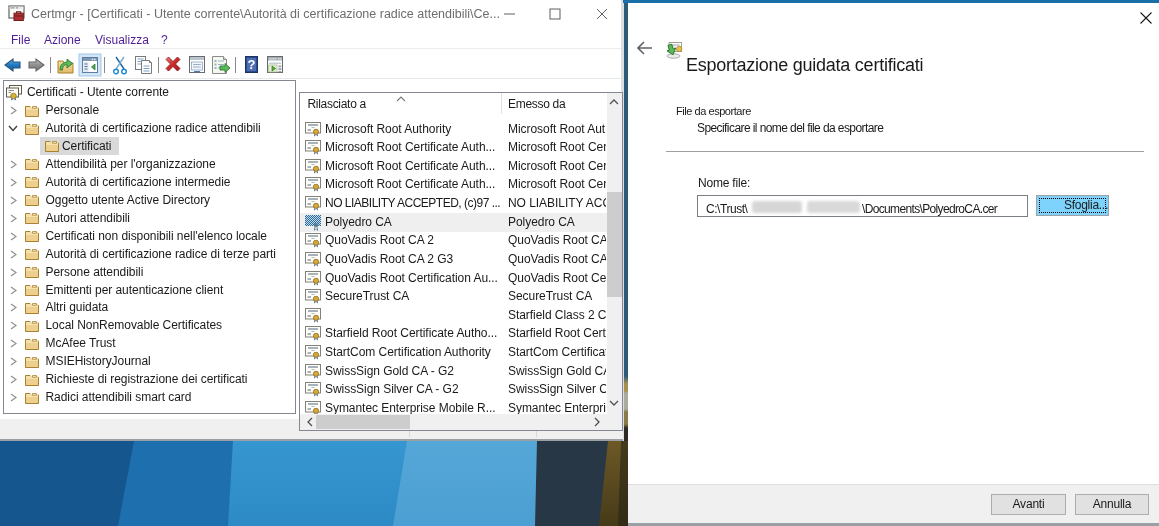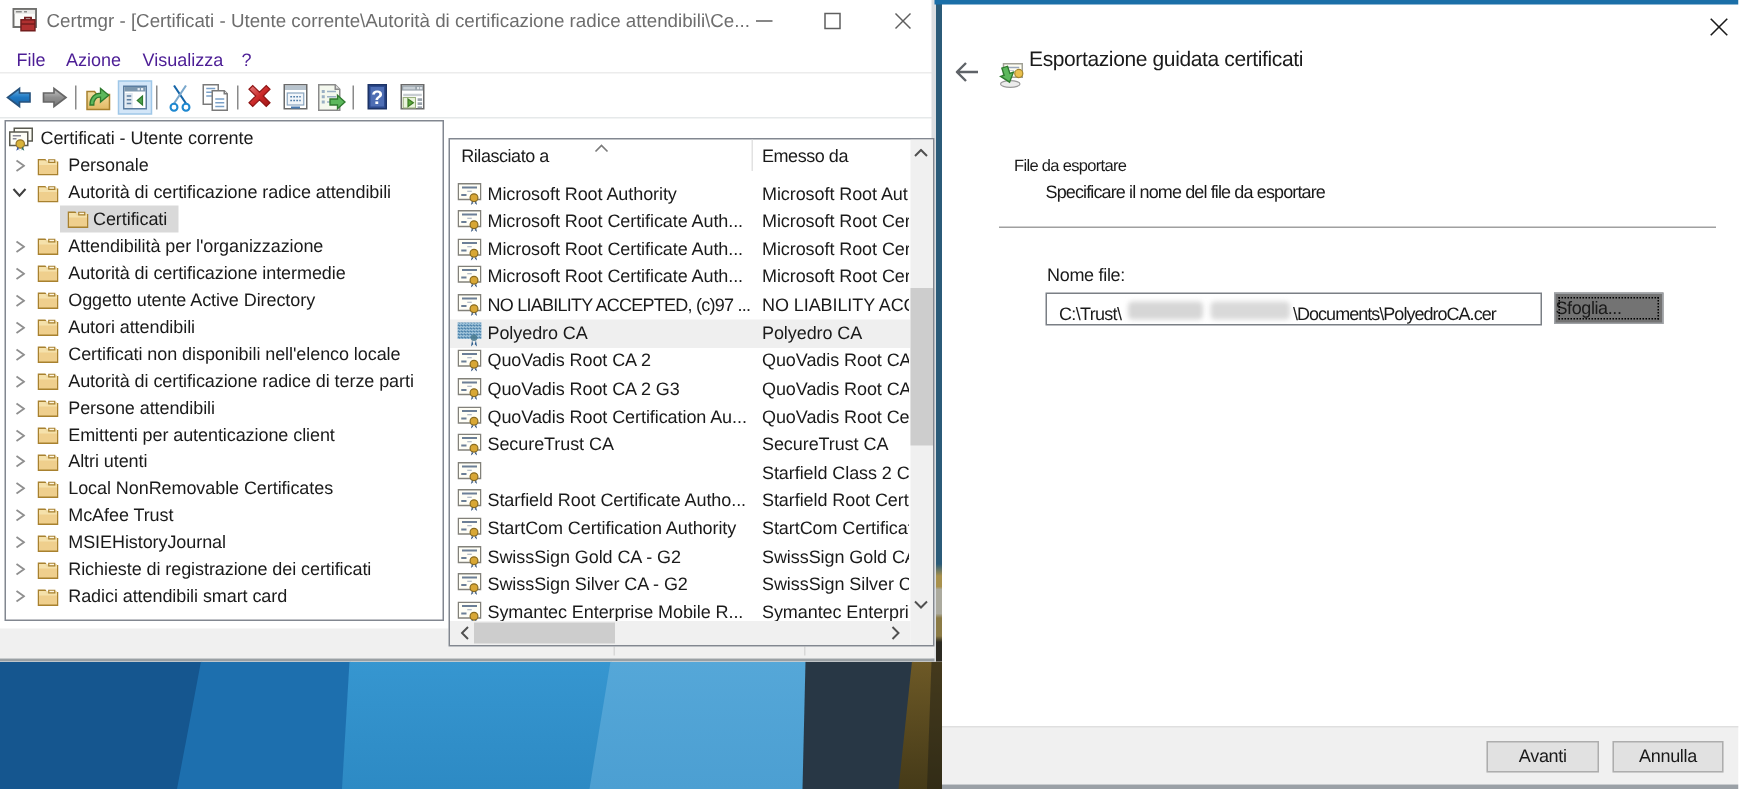--- a/index.html
+++ b/index.html
@@ -32,21 +32,21 @@
 .c2{position:absolute;left:208px;width:98px;overflow:hidden;top:0;}
 
 .sb{background:#f0f0f0;}
 .thumb{background:#cdcdcd;}
 
 #wiz{left:628px;top:0;width:531px;height:526px;background:#fff;}
 #wiztop{left:623px;top:0;width:536px;height:3px;background:#1b6fa8;}
 #wizbottom{left:628px;top:523px;width:531px;height:3px;background:#9aa0a6;}
 #wizfoot{left:628px;top:484px;width:531px;height:39px;background:#f0f0f0;border-top:1px solid #dfdfdf;}
 .btn{position:absolute;background:#e1e1e1;border:1px solid #adadad;text-align:center;line-height:19px;letter-spacing:-0.2px;}
-#sfoglia{left:1036px;top:195px;width:73px;height:21px;background:#737373;border:1px solid #9ea1a5;outline:1px dotted #000;outline-offset:-4px;line-height:19px;text-align:left;letter-spacing:-0.27px;}
+#sfoglia{left:1036px;top:195px;width:73px;height:21px;background:#7dd3fc;border:1px solid #9ea1a5;outline:1px dotted #000;outline-offset:-4px;line-height:19px;text-align:right;letter-spacing:-0.27px;}
 #nfinput{left:697px;top:195px;width:331px;height:22px;background:#fff;border:1px solid #7a7f85;line-height:20px;white-space:nowrap;overflow:hidden;}
 .wtxt{position:absolute;letter-spacing:-0.25px;}
 #hr1{left:666px;top:151px;width:478px;height:1px;background:#a0a0a0;}
 </style></head>
 <body>
 <svg style="position:absolute;width:0;height:0">
  <symbol id="fol" viewBox="0 0 14 13">
   <path d="M0.5,2.5 L5,2.5 L6.3,4.2 L13.5,4.2 L13.5,12.5 L0.5,12.5 Z" fill="#efcf8d" stroke="#a8812f"></path>
   <path d="M1,3 L13,3 L13,6 L1,6 Z" fill="#f5e2ae" opacity="0.9"></path>
   <path d="M7.5,2.5 L11.5,2.5 L11.5,4.2 L7.5,4.2 Z" fill="#fdf6e3" stroke="#a8812f" stroke-width="0.8"></path>
@@ -360,21 +360,21 @@
           </svg>
           <span class="texp" style="left:41.5px">Emittenti per autenticazione client</span>
         </div>
     <div class="trow" style="top:217.4px">
           <svg class="texp tch" style="left:5.5px;top:5px" width="7" height="9" viewBox="0 0 7 9">
             <path d="M1,1 L6,4.5 L1,8" fill="none" stroke="#8f8f8f" stroke-width="1.2"></path>
           </svg>
           <svg class="texp tfo" style="left:20.5px;top:2.5px" width="14" height="13" viewBox="0 0 14 13">
             <use href="#fol"></use>
           </svg>
-          <span class="texp" style="left:41.5px">Altri utenti</span>
+          <span class="texp" style="left:41.5px">Altri guidata</span>
         </div>
     <div class="trow" style="top:235.4px">
           <svg class="texp tch" style="left:5.5px;top:5px" width="7" height="9" viewBox="0 0 7 9">
             <path d="M1,1 L6,4.5 L1,8" fill="none" stroke="#8f8f8f" stroke-width="1.2"></path>
           </svg>
           <svg class="texp tfo" style="left:20.5px;top:2.5px" width="14" height="13" viewBox="0 0 14 13">
             <use href="#fol"></use>
           </svg>
           <span class="texp" style="left:41.5px">Local NonRemovable Certificates</span>
         </div>
@@ -573,21 +573,21 @@
   </svg>
 
   <svg class="abs" style="left:37px;top:41px" width="18" height="18" viewBox="0 0 18 18">
     <ellipse cx="8.5" cy="15" rx="6.5" ry="2.2" fill="#ececec" stroke="#9a9a9a" stroke-width="0.8"></ellipse>
     <rect x="4" y="1.5" width="12.5" height="9" fill="#fdfdf2" stroke="#a0a096" stroke-width="1"></rect>
     <line x1="6" y1="4" x2="14.5" y2="4" stroke="#9aa7bb" stroke-width="1"></line>
     <line x1="6" y1="6" x2="11" y2="6" stroke="#c3cbd6" stroke-width="0.8"></line>
     <circle cx="14.2" cy="8" r="2.7" fill="#e9c04e" stroke="#a5862e" stroke-width="0.8"></circle>
     <path d="M4.5,3.5 L8.5,3.5 L8.5,8.5 L11,8.5 L6.5,14 L2,8.5 L4.5,8.5 Z" fill="#5cb85c" stroke="#2e7a2e" stroke-width="0.9" transform="rotate(-18 6.5 9)"></path>
   </svg>
-  <div class="abs wtxt" style="left:58px;top:31px;font-size:14px">Esportazione guidata certificati</div>
+  <div class="abs wtxt" style="left:58px;top:55px;font-size:18px">Esportazione guidata certificati</div>
 
   <div class="abs wtxt" style="left:48px;top:104.5px;font-weight:normal;font-size:11px;letter-spacing:-0.45px">File da esportare</div>
   <div class="abs wtxt" style="left:69px;top:120.5px;letter-spacing:-0.58px">Specificare il nome del file da esportare</div>
 
   <div class="abs wtxt" style="left:70px;top:175.5px;letter-spacing:-0.2px">Nome file:</div>
 </div>
 <div class="abs" id="hr1"></div>
 <div class="abs" id="nfinput">
   <span style="position:absolute;left:8px;top:3px;letter-spacing:-0.45px">C:\Trust\</span>
   <div style="position:absolute;left:54px;top:4.5px;width:50px;height:12px;background:#d6d6d6;border-radius:3px;filter:blur(1.6px)"></div>

